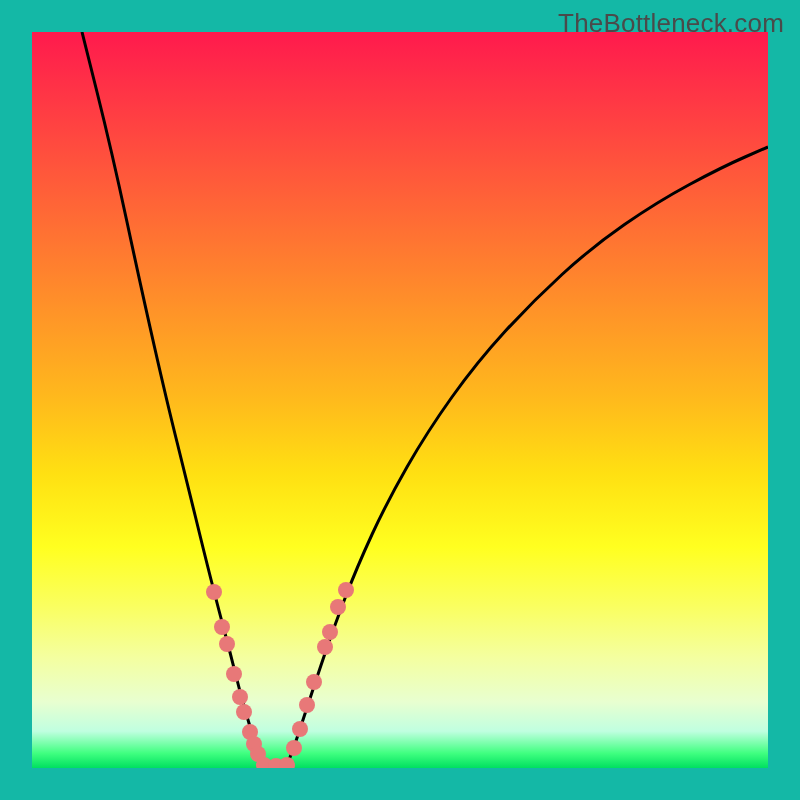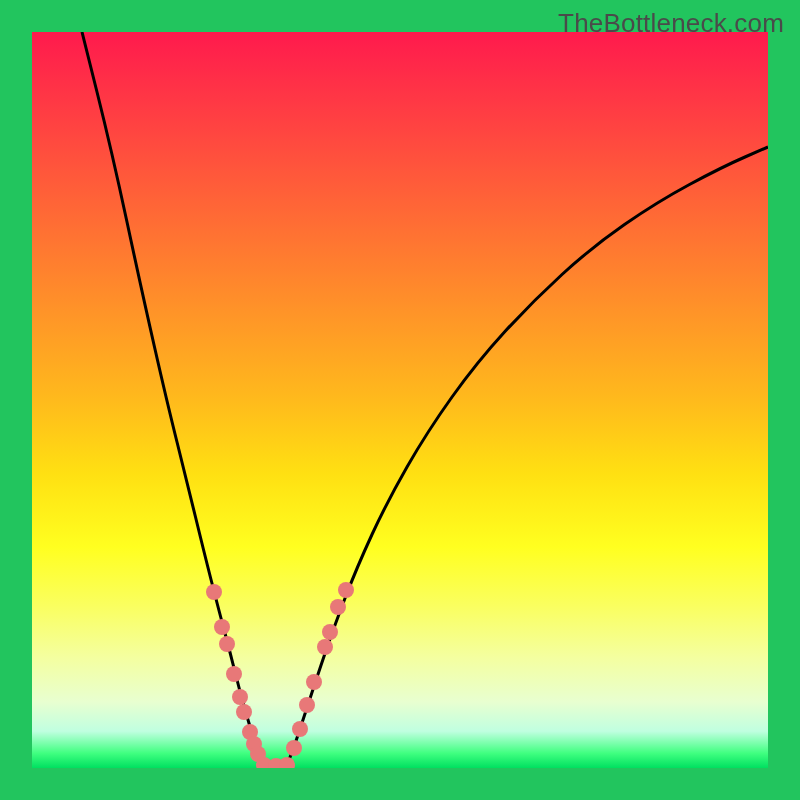--- a/index.html
+++ b/index.html
@@ -6,21 +6,21 @@
     margin: 0;
     padding: 0;
     width: 800px;
     height: 800px;
     overflow: hidden;
     font-family: Arial, Helvetica, sans-serif;
   }
   .outer {
     width: 800px;
     height: 800px;
-    background: #22c55e;
+    background: #14b8a6;
     position: relative;
   }
   .plot {
     position: absolute;
     left: 32px;
     top: 32px;
     width: 736px;
     height: 736px;
     background: linear-gradient(to bottom,
       #ff1a4d 0%,

